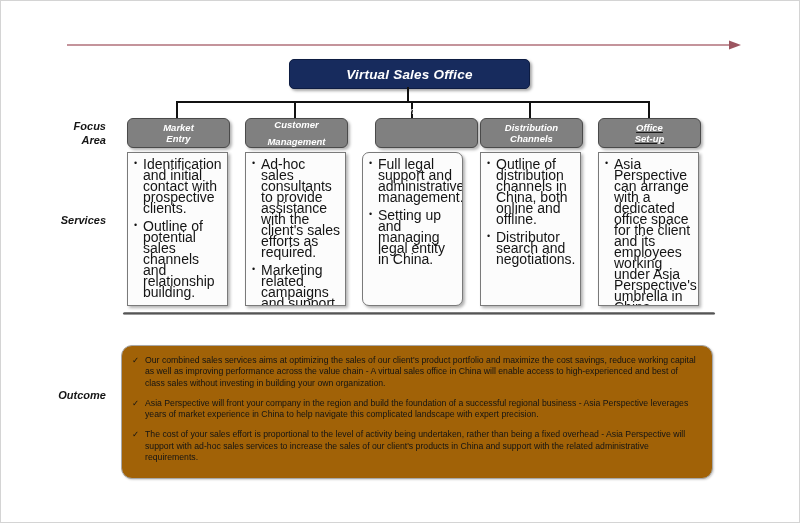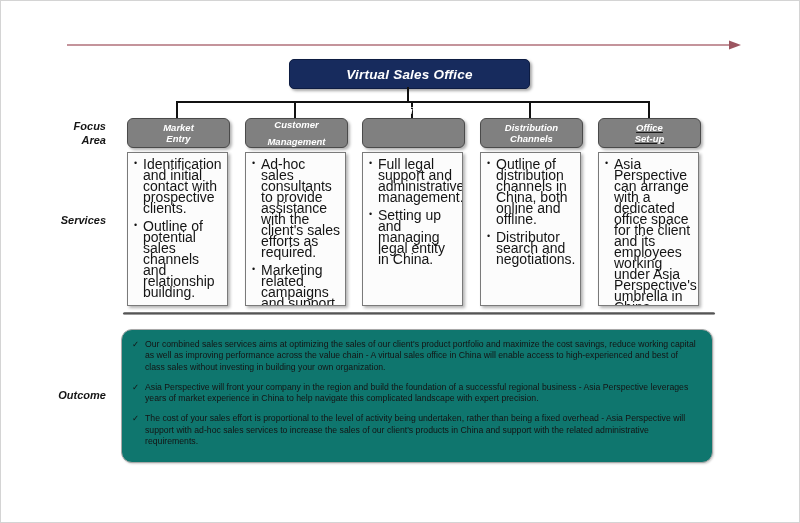--- a/index.html
+++ b/index.html
@@ -41,22 +41,22 @@
   .svc-list{list-style:none;margin:0;padding:0;}
   .svc-list li{position:relative;padding-left:11px;margin-bottom:7px;
     font-size:14px;line-height:11px;color:#141414;}
   .svc-list li:before{content:"\2022";position:absolute;left:2px;top:-1px;font-size:9px;color:#141414;}
 
   
   #divider{position:absolute;left:122px;top:311px;width:592px;height:3px;
     background:linear-gradient(to bottom,#9a9a9a 0%,#4a4a4a 45%,#bdbdbd 100%);border-radius:2px;}
 
   
-  #outcome-box{position:absolute;left:120px;top:328px;width:592px;height:134px;
-    background:#0f766e;border:1px solid #a8a8a8;border-radius:11px;box-sizing:border-box;
+  #outcome-box{position:absolute;left:120px;top:344px;width:592px;height:134px;
+    background:#a16207;border:1px solid #a8a8a8;border-radius:11px;box-sizing:border-box;
     padding:9px 12px 8px 10px;box-shadow:1px 1px 2px rgba(0,0,0,.18);}
   .out-list{list-style:none;margin:0;padding:0;}
   .out-list li{position:relative;padding-left:13px;margin-bottom:9px;
     font-size:8.7px;line-height:11.3px;color:#141414;}
   .out-list li:before{content:"\2713";position:absolute;left:0;top:0;font-size:8.5px;color:#141414;}
 </style>
 </head>
 <body>
 
 <div id="canvas">
@@ -87,21 +87,21 @@
 
   <div class="focus-row">
     <div class="focus-box" style="left:0px;">
       <span>Market</span>
       <span>Entry</span>
     </div>
     <div class="focus-box" style="left:118px;justify-content:space-between;">
       <span>Customer</span>
       <span>Management</span>
     </div>
-    <div class="focus-box" style="left:235px;gap:35px;">
+    <div class="focus-box" style="left:248px;gap:35px;">
       <span>Administrative</span>
       <span>Support</span>
     </div>
     <div class="focus-box" style="left:353px;">
       <span>Distribution</span>
       <span>Channels</span>
     </div>
     <div class="focus-box" style="left:471px;text-decoration:underline;">
       <span>Office</span>
       <span>Set-up</span>
@@ -114,21 +114,21 @@
         <li>Identification and initial contact with prospective clients.</li>
         <li>Outline of potential sales channels and relationship building.</li>
       </ul>
     </div>
     <div class="svc-box" style="left:118px;">
       <ul class="svc-list">
         <li>Ad-hoc sales consultants to provide assistance with the client's sales efforts as required.</li>
         <li>Marketing related campaigns and support.</li>
       </ul>
     </div>
-    <div class="svc-box" style="left:235px;">
+    <div class="svc-box" style="left:235px;border-radius:7px;">
       <ul class="svc-list">
         <li>Full legal support and administrative management.</li>
         <li>Setting up and managing legal entity in China.</li>
       </ul>
     </div>
     <div class="svc-box" style="left:353px;">
       <ul class="svc-list">
         <li>Outline of distribution channels in China, both online and offline.</li>
         <li>Distributor search and negotiations.</li>
       </ul>

